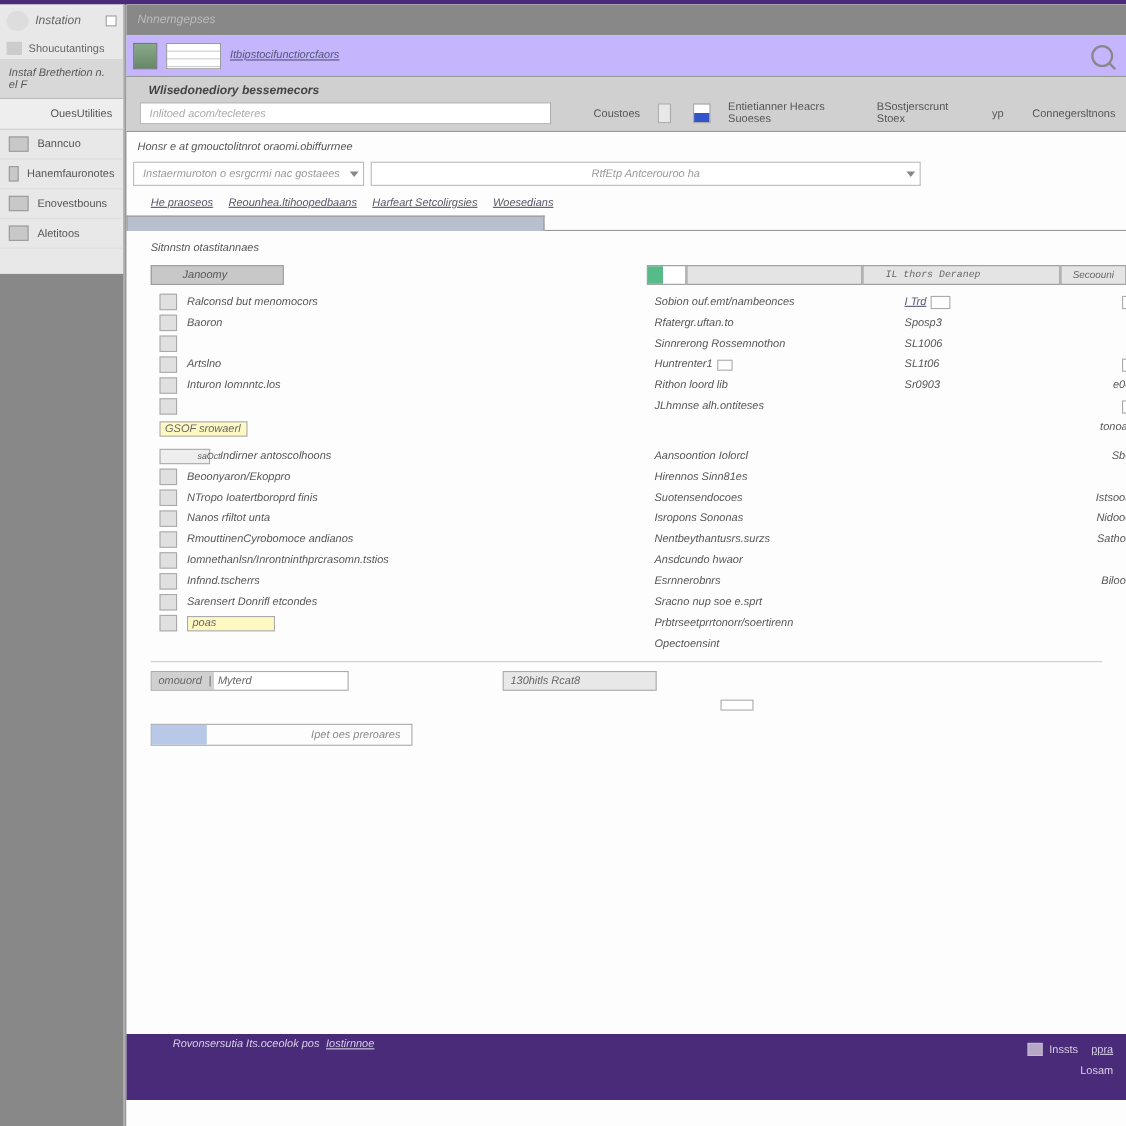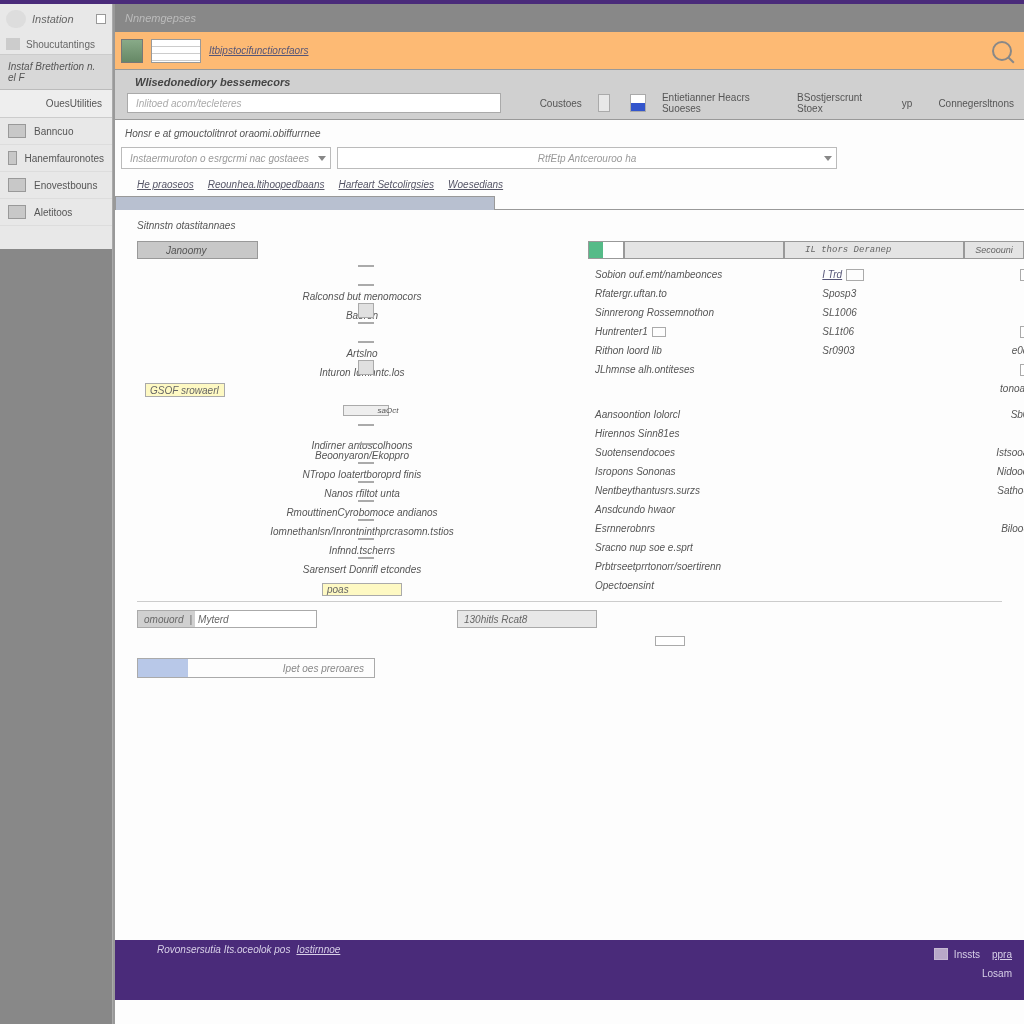--- a/index.html
+++ b/index.html
@@ -16,21 +16,21 @@
   .sidebar-sub .icon { width: 14px; height: 12px; background: #ccc; }
   .sidebar-section { padding: 6px 8px; font-size: 10px; color: #555; font-style: italic; background: #d8d8d8; border-bottom: 1px solid #bbb; }
   .sidebar-active { padding: 8px 10px; font-size: 10px; color: #555; text-align: right; border-bottom: 1px solid #ccc; background: #eee; }
   .nav-item { display: flex; align-items: center; padding: 6px 8px; gap: 8px; font-size: 10px; color: #555; border-bottom: 1px solid #ddd; }
   .nav-item .ico { width: 18px; height: 14px; background: #c8c8c8; border: 1px solid #999; }
   .sidebar-gray { position: absolute; top: 245px; left: 0; right: 0; bottom: 0; background: #888; }
 
   .main { position: absolute; left: 115px; top: 4px; right: 0; bottom: 0; background: #fdfdfd; }
   .titlebar { height: 28px; background: #888; color: #bbb; display: flex; align-items: center; padding: 0 10px; font-size: 11px; font-style: italic; }
   
-  .appbar { height: 38px; background: #fdba74; border-bottom: 1px solid #999; display: flex; align-items: center; padding: 0 6px; gap: 8px; position: relative; }
+  .appbar { height: 38px; background: #c4b5fd; border-bottom: 1px solid #999; display: flex; align-items: center; padding: 0 6px; gap: 8px; position: relative; }
   .appbar .appicon { width: 22px; height: 24px; background: linear-gradient(#8a8,#686); border: 1px solid #777; }
   .appbar .tabbox { width: 50px; height: 24px; background: #fff; border: 1px solid #999; display:flex; flex-direction:column; }
   .appbar .tabbox div { flex:1; border-bottom:1px solid #ccc; }
   .appbar .link { color: #557; text-decoration: underline; font-size: 10px; font-style: italic; }
   .appbar .search { position:absolute; right:12px; width:20px; height:20px; border:2px solid #888; border-radius:50%; }
   .appbar .search::after { content:''; position:absolute; width:2px; height:8px; background:#888; bottom:-5px; right:-2px; transform:rotate(-45deg); }
 
   .ribbon { height: 50px; background: #d0d0d0; border-bottom: 1px solid #999; position: relative; }
   .ribbon-tabs { position:absolute; top:0; right:0; display:flex; gap:18px; padding:4px 12px; font-size:9px; color:#556; font-style:italic; }
   .ribbon-title { position:absolute; left:20px; top:6px; font-size:11px; color:#444; font-weight:bold; font-style:italic; }
@@ -62,21 +62,21 @@
   .gh-left { width:130px; background:#c8c8c8; border:1px solid #999; display:flex; align-items:center; padding-left:28px; font-size:10px; font-style:italic; color:#555; }
   .gh-right { margin-left:330px; display:flex; }
   .gh-cell { border:1px solid #999; background:#e4e4e4; height:18px; display:flex; align-items:center; justify-content:center; font-size:9px; color:#666; font-style:italic; }
   .gh-chip { width:36px; background:linear-gradient(90deg,#5b8 40%,#fff 40%); }
   .gh-mid { width:160px; }
   .gh-date { width:180px; padding-left:20px; justify-content:flex-start;font-family:Liberation Mono, monospace; }
   .gh-end { width:60px; }
 
   .list-area { margin-left:22px; margin-top:6px; display:flex; }
   .list-col { width:450px; }
-  .list-row { display:flex; align-items:center; gap:24px; height:19px; font-size:10px; color:#555; font-style:italic;flex-direction:column; }
+  .list-row { display:flex; align-items:center; gap:9px; height:19px; font-size:10px; color:#555; font-style:italic; }
   .list-row .ic { width:16px; height:15px; background:#e0e0e0; border:1px solid #aaa; margin-left:8px; }
   .sub-btn { margin:4px 0 0 8px; width:80px; height:14px; background:#fef9c3; border:1px solid #aaa; font-size:10px; color:#666; display:flex; align-items:center; padding-left:4px; font-style:italic; }
   .badge { margin-left:8px; width:24px; height:14px; background:#eee; border:1px solid #aaa; font-size:8px; display:flex; align-items:center; justify-content:center;padding-left:44px; }
   
   .right-col { margin-left:8px; }
   .right-row { height:19px; font-size:10px; color:#555; font-style:italic; display:flex; align-items:center; }
   .val-col { margin-left:100px; }
   .val-row { height:19px; font-size:10px; color:#555; font-style:italic; display:flex; align-items:center; }
   .val-row .link { color:#557; text-decoration:underline; }
   .val-row .box { width:18px; height:12px; border:1px solid #aaa; margin-left:4px; }

